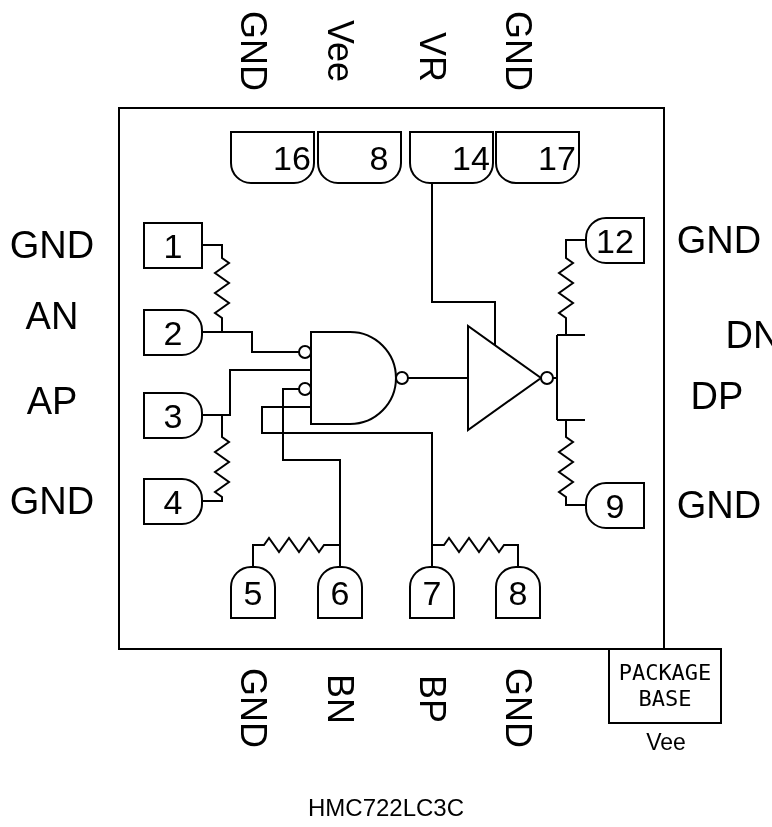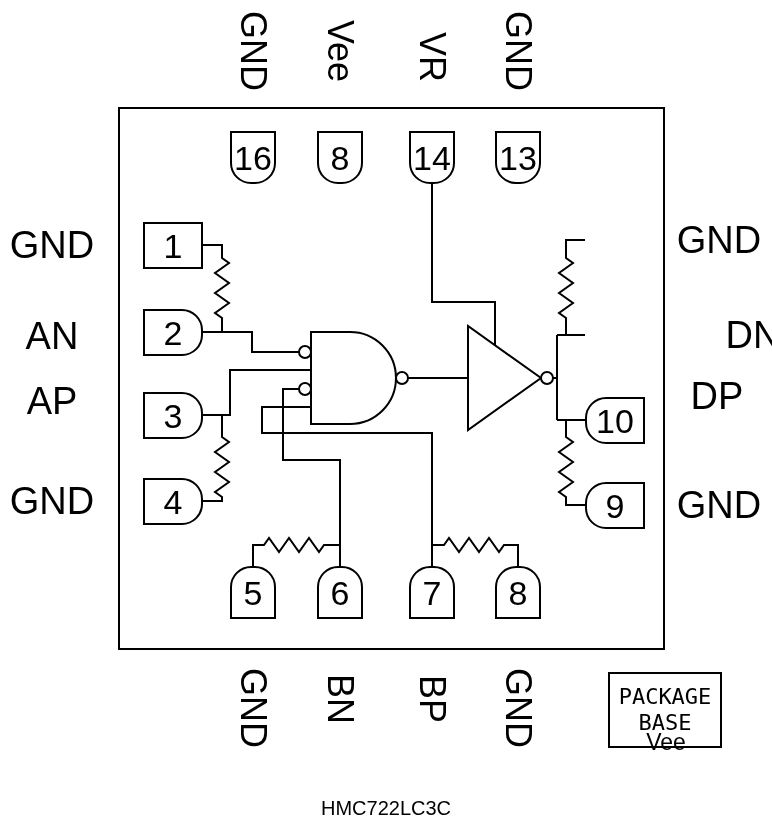--- a/index.html
+++ b/index.html
@@ -10,42 +10,42 @@
   .package {
     position:absolute; left:118px; top:107px; width:543px; height:539px;
     border:2px solid #000; background:#fff; box-sizing:content-box;
   }
   svg.wires { position:absolute; left:0; top:0; }
   .pin {
     position:absolute; border:2px solid #000; background:#fff;
     display:flex; align-items:center; justify-content:center;
     font-size:34px; line-height:1; box-sizing:content-box;
   }
-  .pin-top    { width:42px; height:49px; top:131px; border-radius:0 0 21px 21px; }
+  .pin-top    { width:42px; height:49px; top:131px; border-radius:0 0 21px 21px;padding-left:39px; }
   .pin-bottom { width:42px; height:49px; top:566px; border-radius:21px 21px 0 0; }
   .pin-left   { width:56px; height:43px; left:143px; border-radius:0 21px 21px 0; }
   .pin-left.square { border-radius:0; }
   .pin-right  { width:56px; height:43px; left:585px; border-radius:21px 0 0 21px; }
   .side-label {
     position:absolute; font-size:38px; white-space:nowrap;
     transform:translate(-50%,-50%);
   }
   .v-label {
     position:absolute; font-size:36px; white-space:nowrap;
     transform:translate(-50%,-50%) rotate(90deg);
   }
   .title {
-    position:absolute; left:386px; top:808px; font-size:20px;
+    position:absolute; left:386px; top:808px; font-size:24px;
     transform:translate(-50%,-50%); white-space:nowrap;
   }
   .pkg-base {
     position:absolute; left:608px; top:648px; width:110px; height:72px;
     border:2px solid #000; background:#fff; box-sizing:content-box;
     display:flex; flex-direction:column; align-items:center; justify-content:center;
-    font-family:"DejaVu Sans Mono", monospace; font-size:22px; line-height:26px;margin-top:24px;
+    font-family:"DejaVu Sans Mono", monospace; font-size:22px; line-height:26px;
   }
   .pkg-vee {
     position:absolute; left:666px; top:742px; font-size:23px;
     transform:translate(-50%,-50%); white-space:nowrap;
   }
 </style>
 </head>
 <body>
 
 <div class="canvas">
@@ -81,42 +81,42 @@
       <circle cx="402" cy="378" r="6" fill="#fff"></circle>
 
       <path d="M468 326 V430 L541 378 Z"></path>
       <circle cx="547" cy="378" r="6" fill="#fff"></circle>
     </g>
   </svg>
 
   <div class="pin pin-top" style="left:230px">16</div>
   <div class="pin pin-top" style="left:317px">8</div>
   <div class="pin pin-top" style="left:409px">14</div>
-  <div class="pin pin-top" style="left:495px">13</div>
+  <div class="pin pin-top" style="left:495px">17</div>
 
   <div class="pin pin-left square" style="top:222px">1</div>
   <div class="pin pin-left" style="top:309px">2</div>
   <div class="pin pin-left" style="top:392px">3</div>
   <div class="pin pin-left" style="top:478px">4</div>
 
-  <div class="pin pin-right" style="top:397px">10</div>
+  <div class="pin pin-right" style="top:217px">12</div>
   <div class="pin pin-right" style="top:482px">9</div>
 
   <div class="pin pin-bottom" style="left:230px">5</div>
   <div class="pin pin-bottom" style="left:317px">6</div>
   <div class="pin pin-bottom" style="left:409px">7</div>
   <div class="pin pin-bottom" style="left:495px">8</div>
 
   <div class="v-label" style="left:253px; top:51px">GND</div>
   <div class="v-label" style="left:340px; top:51px">Vee</div>
   <div class="v-label" style="left:432px; top:57px">VR</div>
   <div class="v-label" style="left:518px; top:51px">GND</div>
 
   <div class="side-label" style="left:52px; top:245px">GND</div>
-  <div class="side-label" style="left:52px; top:336px">AN</div>
+  <div class="side-label" style="left:52px; top:316px">AN</div>
   <div class="side-label" style="left:52px; top:401px">AP</div>
   <div class="side-label" style="left:52px; top:501px">GND</div>
 
   <div class="side-label" style="left:719px; top:240px">GND</div>
   <div class="side-label" style="left:753px; top:335px">DN</div>
   <div class="side-label" style="left:717px; top:396px">DP</div>
   <div class="side-label" style="left:719px; top:505px">GND</div>
 
   <div class="v-label" style="left:253px; top:708px">GND</div>
   <div class="v-label" style="left:340px; top:699px">BN</div>

